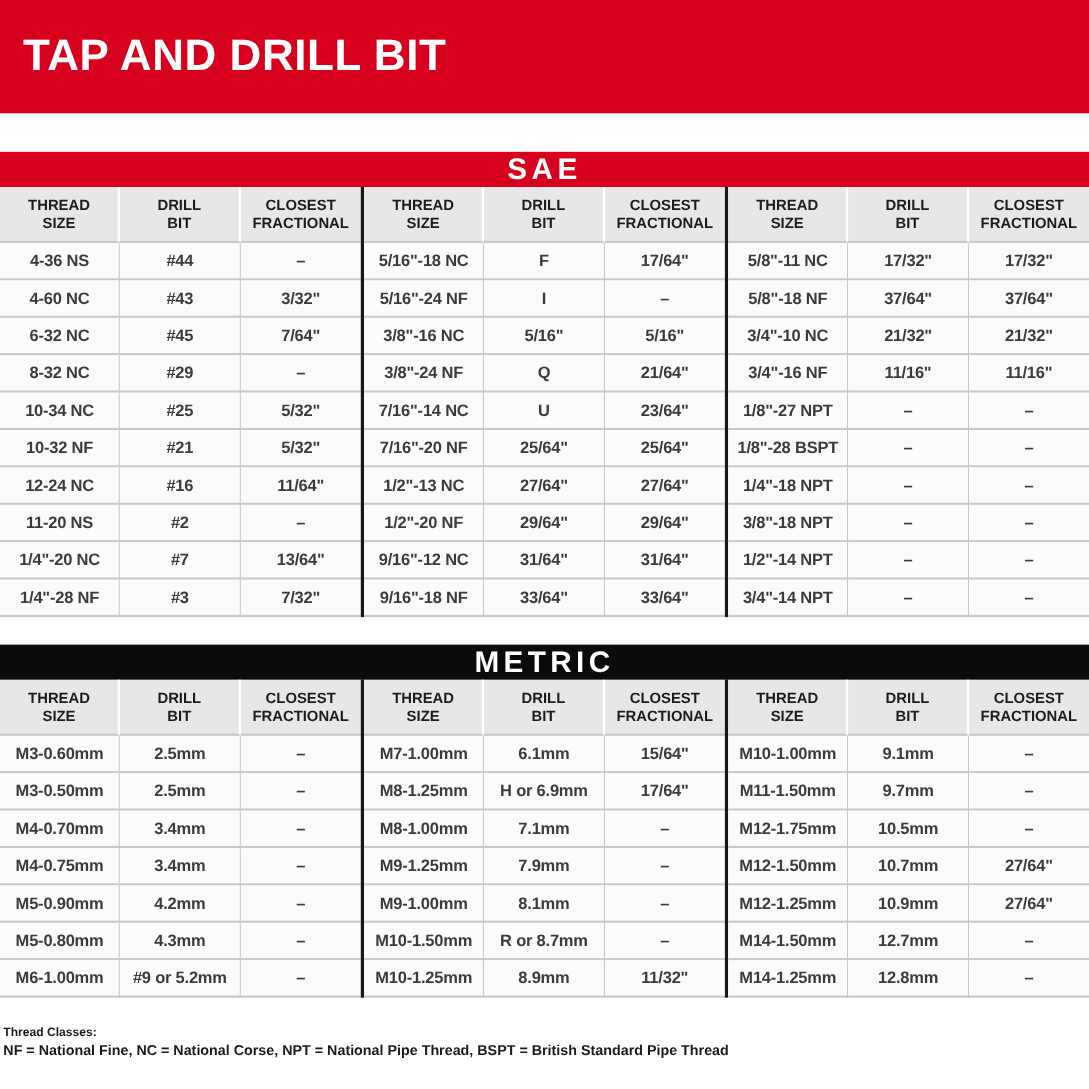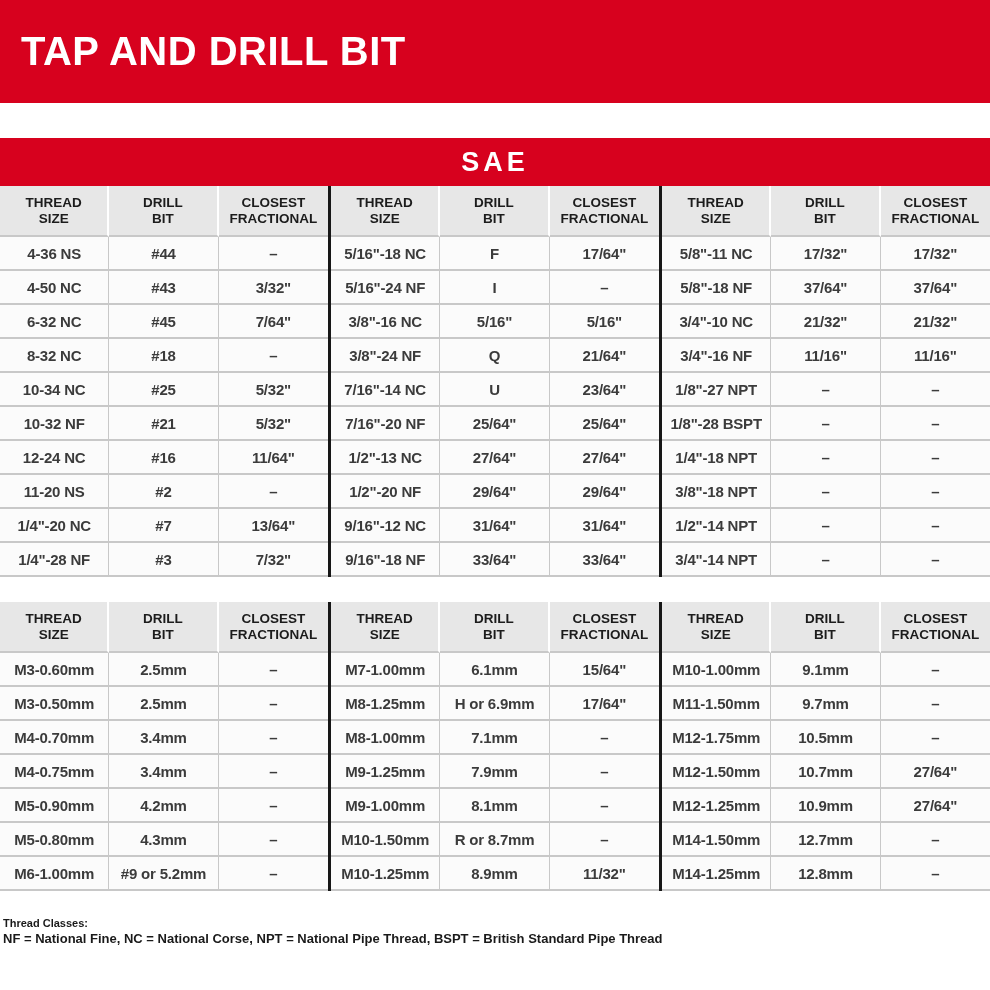--- a/index.html
+++ b/index.html
@@ -23,21 +23,21 @@
     font-size: 40px;
     line-height: 43px;
     letter-spacing: 0.5px;
   }
 
   .gap-top { height: 35px; }
   .gap-mid { height: 25px; }
 
   
   .band {
-    height: 48px;
+    height: 32px;
     display: flex; align-items: center; justify-content: center;
     color: #ffffff;
     font-weight: 900;
     font-size: 27px;
     letter-spacing: 4px;
   }
   .band-sae    { background: var(--brand-red, #d7011e); }
   .band-metric { background: var(--band-black, #0b0b0b); }
 
   
@@ -106,28 +106,28 @@
   <section>
     <div class="band band-sae">SAE</div>
     <div class="tbl">
         <div class="group">
           <div class="hcell">THREAD<br>SIZE</div>
           <div class="hcell">DRILL<br>BIT</div>
           <div class="hcell">CLOSEST<br>FRACTIONAL</div>
           <div class="dcell">4-36 NS</div>
           <div class="dcell">#44</div>
           <div class="dcell">–</div>
-          <div class="dcell">4-50 NC</div>
+          <div class="dcell">4-60 NC</div>
           <div class="dcell">#43</div>
           <div class="dcell">3/32"</div>
           <div class="dcell">6-32 NC</div>
           <div class="dcell">#45</div>
           <div class="dcell">7/64"</div>
           <div class="dcell">8-32 NC</div>
-          <div class="dcell">#18</div>
+          <div class="dcell">#29</div>
           <div class="dcell">–</div>
           <div class="dcell">10-34 NC</div>
           <div class="dcell">#25</div>
           <div class="dcell">5/32"</div>
           <div class="dcell">10-32 NF</div>
           <div class="dcell">#21</div>
           <div class="dcell">5/32"</div>
           <div class="dcell">12-24 NC</div>
           <div class="dcell">#16</div>
           <div class="dcell">11/64"</div>
@@ -212,20 +212,21 @@
           <div class="dcell">3/4"-14 NPT</div>
           <div class="dcell">–</div>
           <div class="dcell">–</div>
         </div>
       </div>
   </section>
 
   <div class="gap-mid"></div>
 
   <section>
+    <div class="band band-metric">METRIC</div>
     <div class="tbl">
         <div class="group">
           <div class="hcell">THREAD<br>SIZE</div>
           <div class="hcell">DRILL<br>BIT</div>
           <div class="hcell">CLOSEST<br>FRACTIONAL</div>
           <div class="dcell">M3-0.60mm</div>
           <div class="dcell">2.5mm</div>
           <div class="dcell">–</div>
           <div class="dcell">M3-0.50mm</div>
           <div class="dcell">2.5mm</div>

